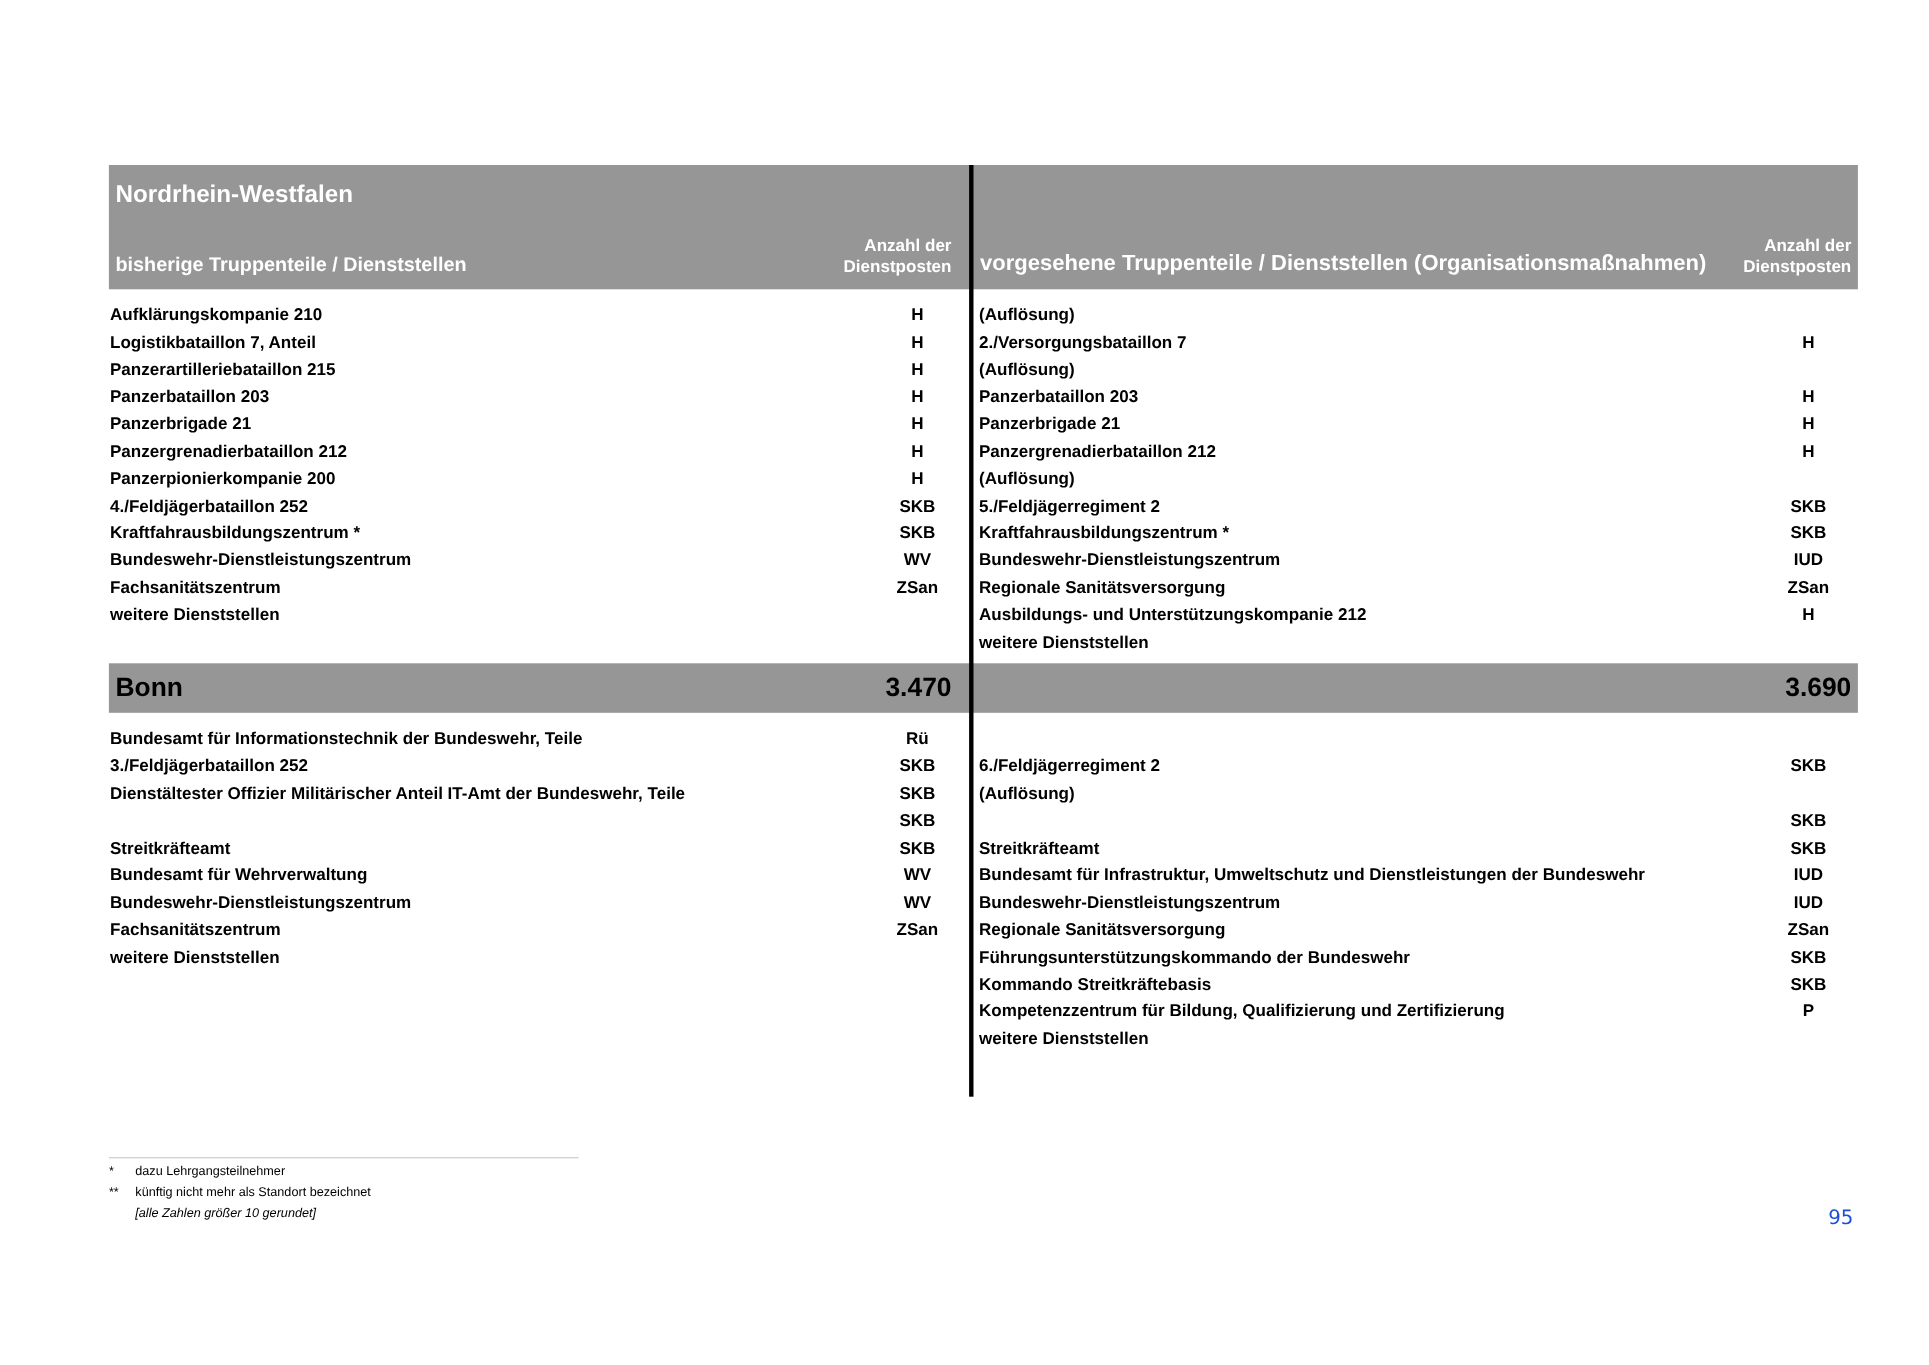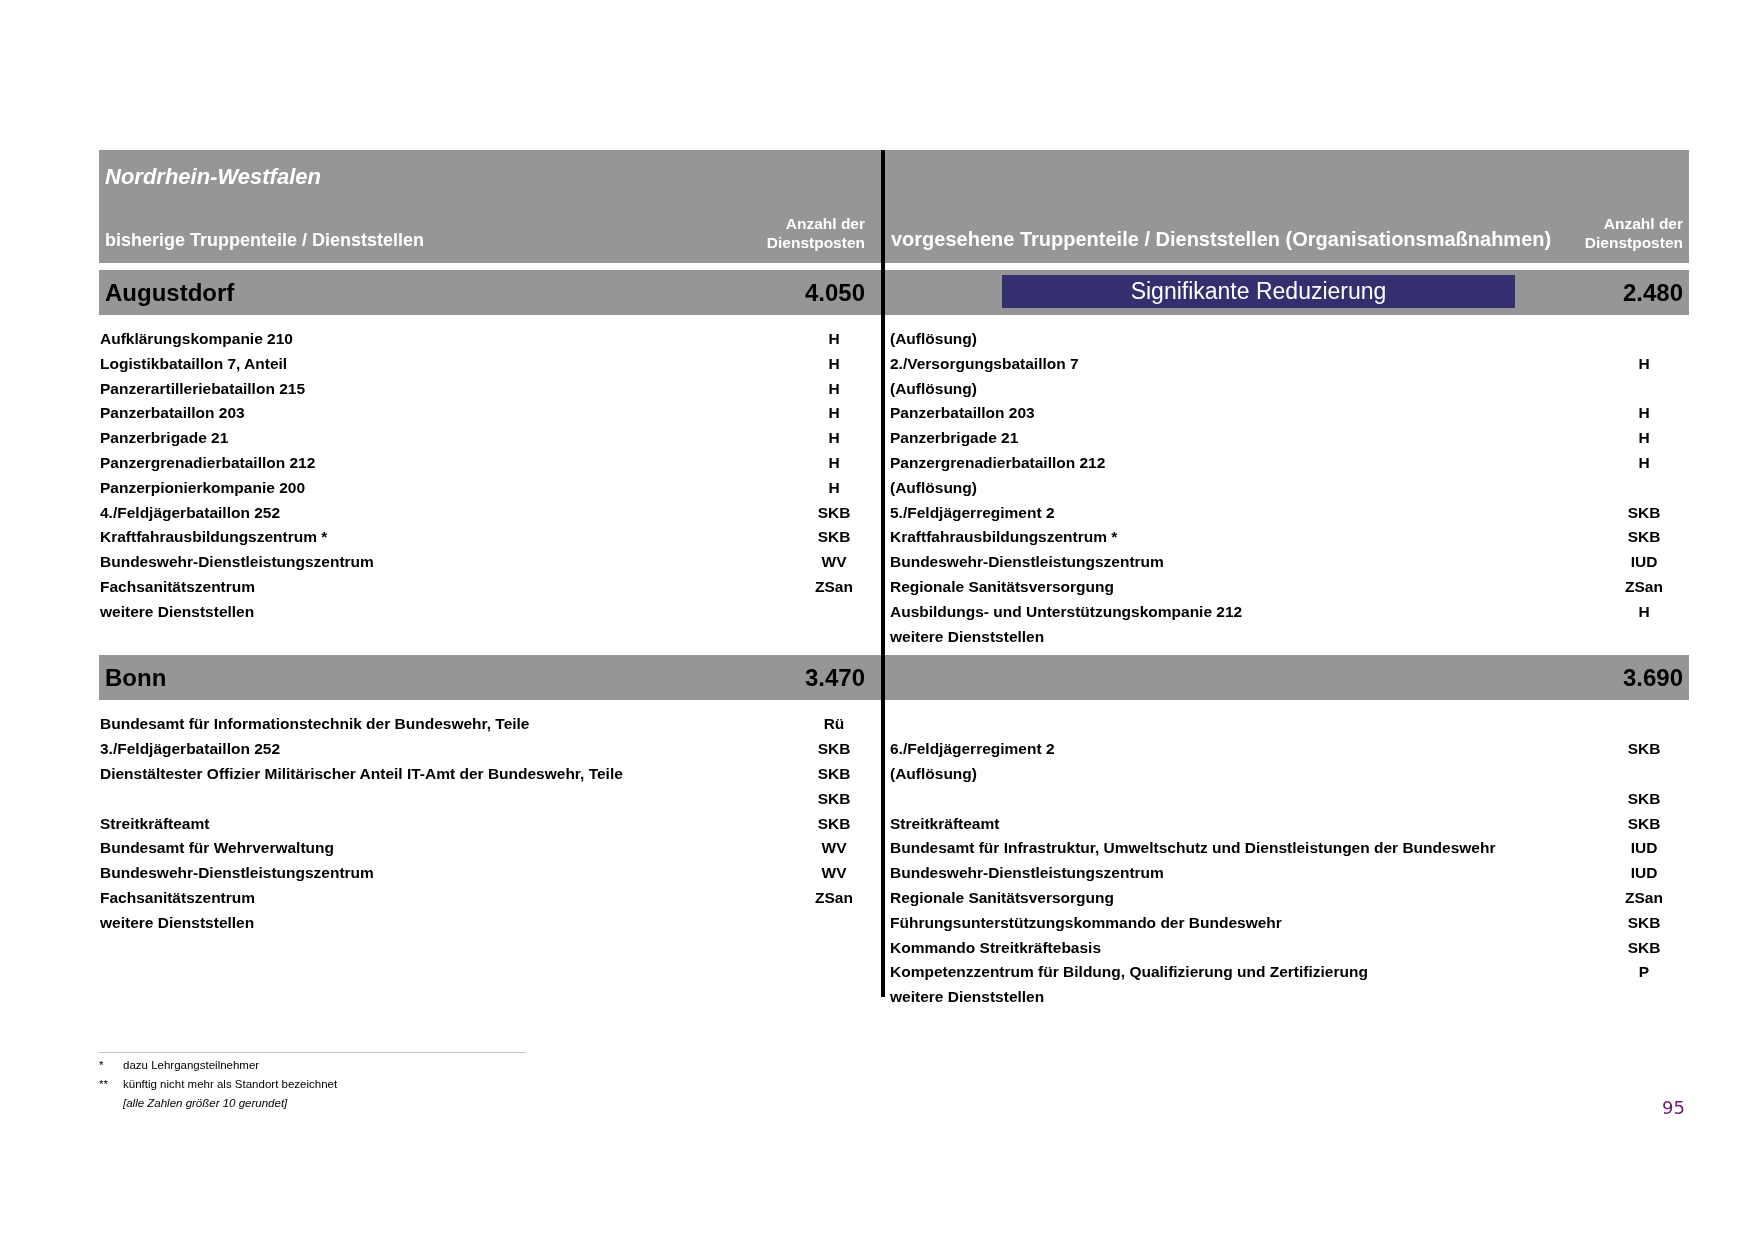--- a/index.html
+++ b/index.html
@@ -2,21 +2,21 @@
 <html><head>
 <meta charset="utf-8">
 <style>
   html, body { margin: 0; padding: 0; background: #ffffff; }
   body { width: 1754px; height: 1241px; position: relative; overflow: hidden;
          font-family: "Liberation Sans", sans-serif; color: #000; }
   .table { position: absolute; left: 99px; top: 150px; width: 1590px; }
   .divider { position: absolute; left: 782px; top: 0; width: 4px; height: 847px; background: #000; z-index: 5; }
 
   .header { position: relative; height: 113px; background: #969696; color: #fff; }
-  .header .region { position: absolute; left: 6px; top: 14px; font-size: 22px; font-weight: bold; font-style: italic; }
+  .header .region { position: absolute; left: 6px; top: 14px; font-size: 22px; font-weight: bold; }
   .header .lh { position: absolute; left: 6px; bottom: 12px; font-size: 18px; font-weight: bold; }
   .header .lcnt { position: absolute; right: 824px; bottom: 11px; font-size: 15.5px; font-weight: bold; text-align: right; line-height: 19px; }
   .header .rh { position: absolute; left: 792px; bottom: 12px; font-size: 20px; font-weight: bold; }
   .header .rcnt { position: absolute; right: 6px; bottom: 11px; font-size: 15.5px; font-weight: bold; text-align: right; line-height: 19px; }
 
   .site-bar { position: relative; height: 45px; background: #969696; margin-top: 7px; }
   .site-bar .name { position: absolute; left: 6px; top: 9px; font-size: 24px; font-weight: bold; }
   .site-bar .lval { position: absolute; right: 824px; top: 9px; font-size: 24px; font-weight: bold; }
   .site-bar .rval { position: absolute; right: 6px; top: 9px; font-size: 24px; font-weight: bold; }
   .badge { position: absolute; left: 903px; top: 5px; width: 513px; height: 33px; background: #343070; color: #fff;
@@ -28,21 +28,21 @@
   .row .lc { position: absolute; left: 700px; width: 70px; text-align: center; }
   .row .rt { position: absolute; left: 791px; }
   .row .rc { position: absolute; left: 1510px; width: 70px; text-align: center; }
 
   .footnotes { position: absolute; left: 99px; top: 1052px; width: 427px; border-top: 1px solid #c8c8c8; padding-top: 3px; font-size: 11.5px; }
   .fn { position: relative; height: 19px; line-height: 19px; }
   .fn .mark { position: absolute; left: 0; }
   .fn .txt { position: absolute; left: 24px; }
   .fn.it .txt { font-style: italic; text-align: center; }
 
-  .page-number { position: absolute; left: 1662px; top: 1097px; font-size: 18px; color: #701a75; font-family: "DejaVu Sans", sans-serif; }
+  .page-number { position: absolute; left: 1662px; top: 1097px; font-size: 18px; color: #1d4ed8; font-family: "DejaVu Sans", sans-serif; }
 </style>
 </head>
 <body>
 
 <div class="table">
   <div class="divider"></div>
 
   <div class="header">
     <div class="region">Nordrhein-Westfalen</div>
     <div class="lh">bisherige Truppenteile / Dienststellen</div>
@@ -50,26 +50,20 @@
       <div>Anzahl der</div>
       <div>Dienstposten</div>
     </div>
     <div class="rh">vorgesehene Truppenteile / Dienststellen (Organisationsmaßnahmen)</div>
     <div class="rcnt">
       <div>Anzahl der</div>
       <div>Dienstposten</div>
     </div>
   </div>
 
-  <div class="site-bar">
-    <div class="name">Augustdorf</div>
-    <div class="lval">4.050</div>
-    <div class="badge">Signifikante Reduzierung</div>
-    <div class="rval">2.480</div>
-  </div>
   <div class="rows" id="rows-0">
       <div class="row">
         <span class="lt">Aufklärungskompanie 210</span>
         <span class="lc">H</span>
         <span class="rt">(Auflösung)</span>
         <span class="rc"></span>
       </div>
       <div class="row">
         <span class="lt">Logistikbataillon 7, Anteil</span>
         <span class="lc">H</span>

